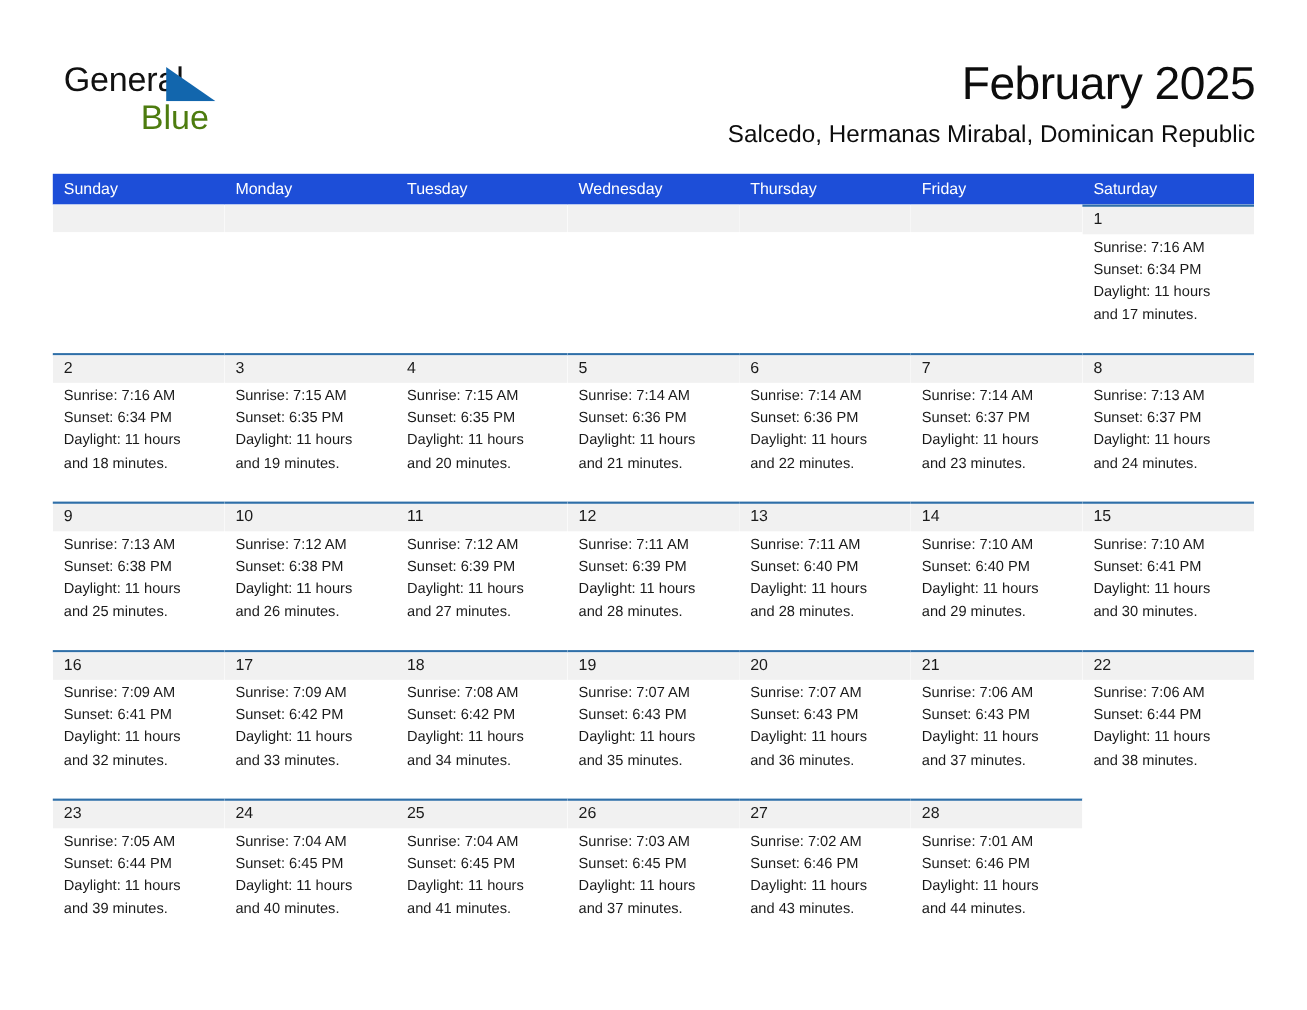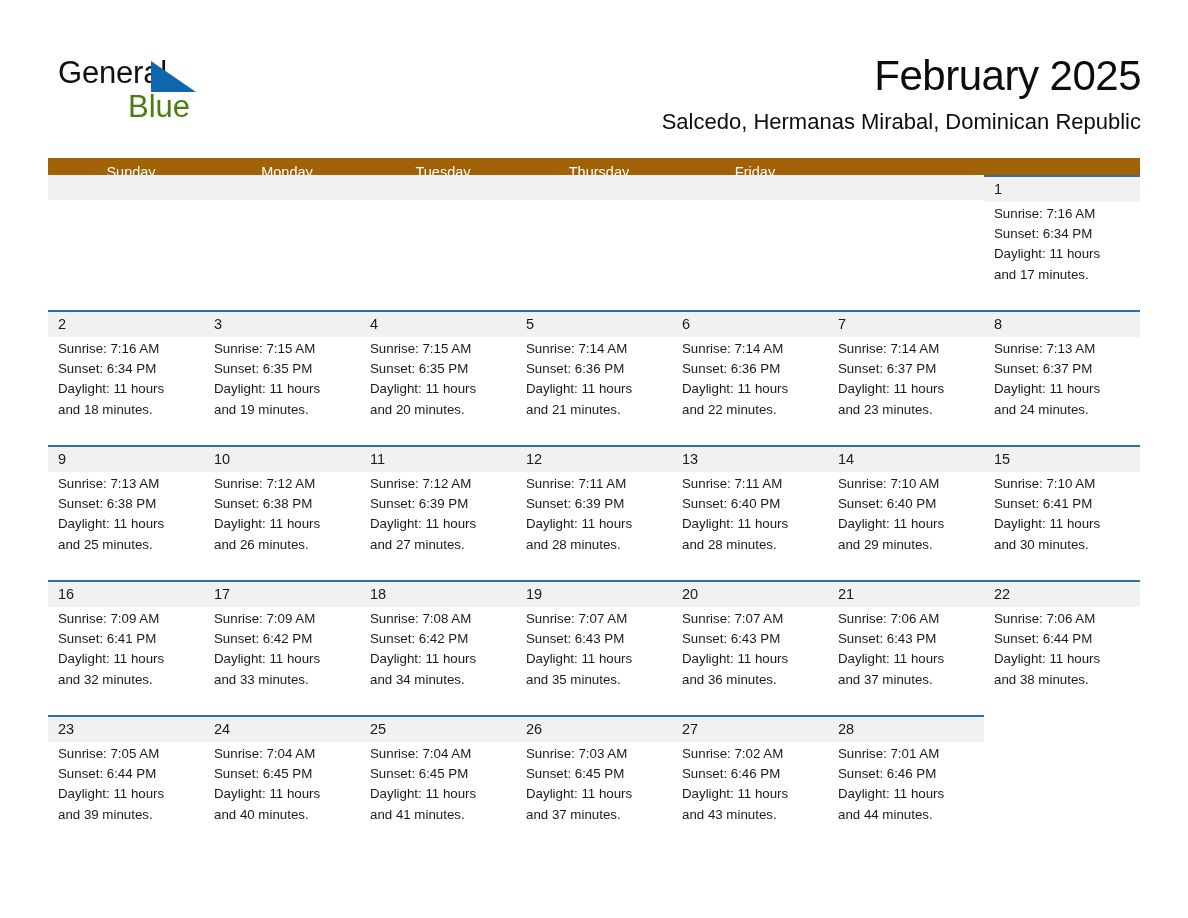--- a/index.html
+++ b/index.html
@@ -83,23 +83,22 @@
   
   .calendar {
     position: absolute;
     left: 48px;
     top: 158px;
     width: 1092px;
   }
   .weekday-row {
     display: grid;
     grid-template-columns: repeat(7, 1fr);
-    background: #a16207;
-    height: 17px;
-    text-align: center;
+    background: #1d4ed8;
+    height: 28px;
   }
   .weekday {
     color: #ffffff;
     font-size: 14.5px;
     line-height: 29px;
     padding-left: 10px;
     white-space: nowrap;
   }
   .week-row {
     display: grid;
@@ -166,22 +165,24 @@
       <div class="cal-subtitle">Salcedo, Hermanas Mirabal, Dominican Republic</div>
     </div>
 
   </div>
 
   <div class="calendar">
     <div class="weekday-row" id="weekday-row">
         <div class="weekday">Sunday</div>
         <div class="weekday">Monday</div>
         <div class="weekday">Tuesday</div>
+        <div class="weekday">Wednesday</div>
         <div class="weekday">Thursday</div>
         <div class="weekday">Friday</div>
+        <div class="weekday">Saturday</div>
       </div>
     <div id="weeks-container">
         <div class="week-row">
           <div class="day-cell empty leading">
             <div class="day-number-strip">
               <div class="day-number"></div>
             </div>
           </div>
           <div class="day-cell empty leading">
             <div class="day-number-strip">

